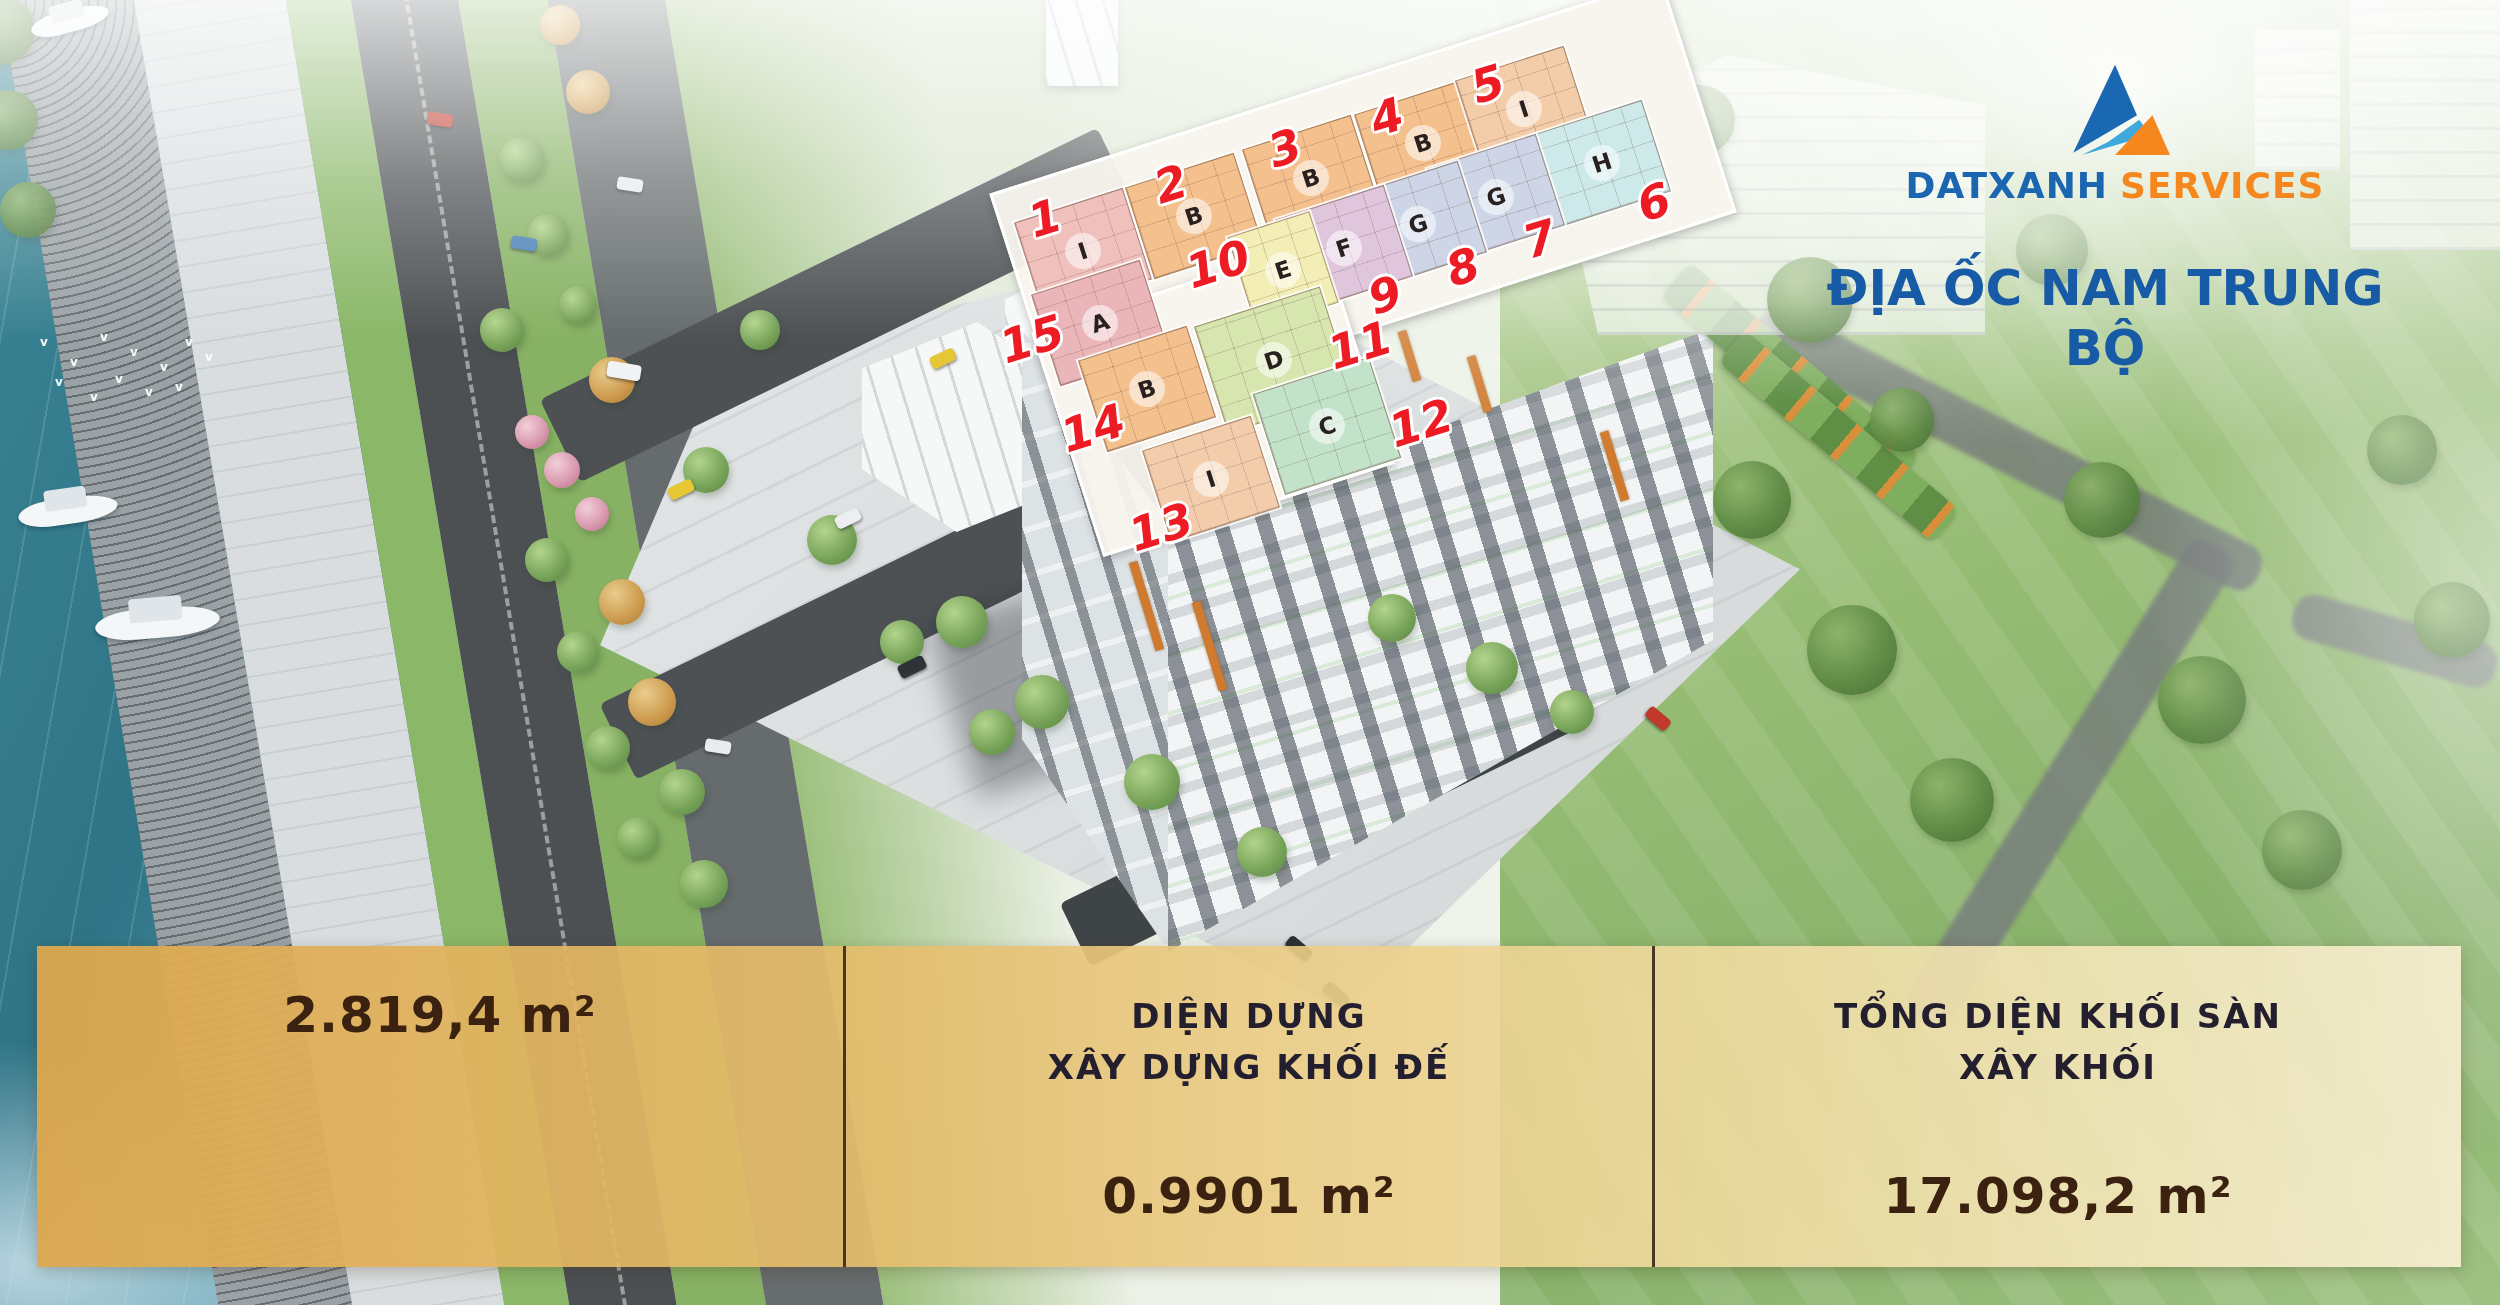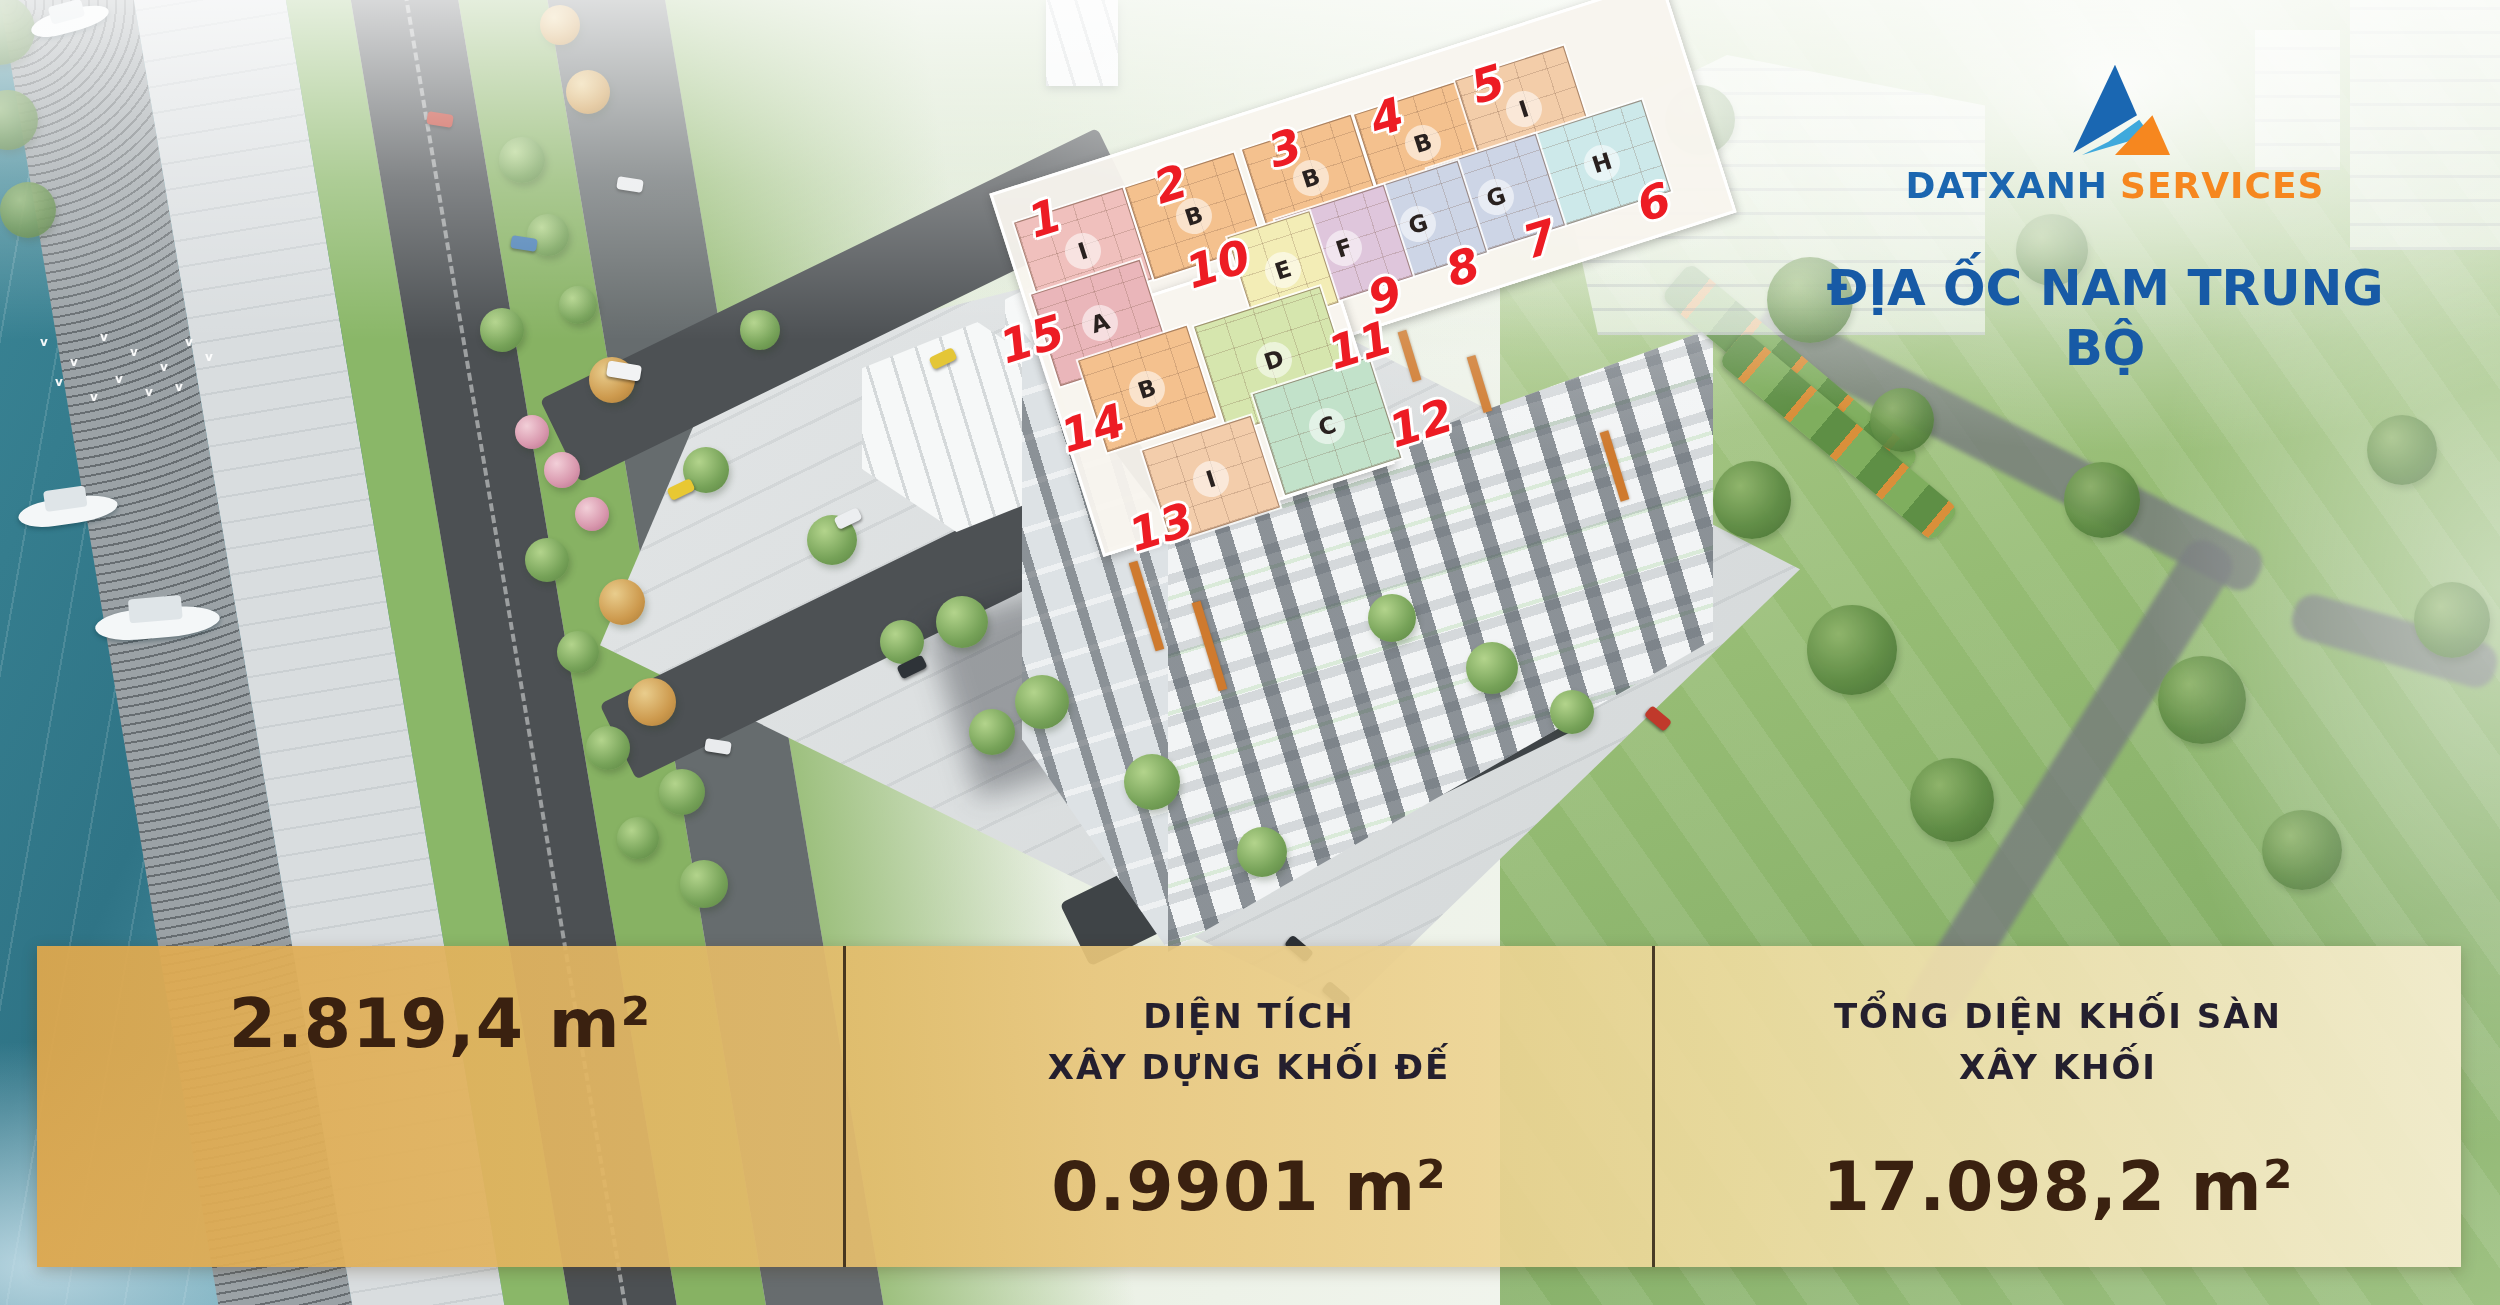--- a/index.html
+++ b/index.html
@@ -130,21 +130,21 @@
   
   .stats-bar{left:37px;top:946px;width:2424px;height:321px;display:flex;
         background:linear-gradient(90deg,rgba(221,167,77,.95) 0%,rgba(229,190,110,.92) 35%,
                    rgba(240,220,160,.9) 70%,rgba(246,238,208,.93) 100%);
         box-shadow:0 4px 14px rgba(60,40,10,.25);}
   .stat-panel{flex:1 1 0;display:flex;flex-direction:column;justify-content:space-between;
         align-items:center;padding:44px 10px 46px 10px;box-sizing:border-box;}
   .stat-panel + .stat-panel{border-left:3px solid rgba(45,32,18,.85);}
   .stat-label{display:flex;flex-direction:column;gap:14px;align-items:center;justify-content:center;min-height:104px;}
   .stat-label div{font-weight:700;font-size:34px;letter-spacing:2px;color:#241f2e;line-height:1.1;text-align:center;}
-  .stat-value{font-weight:800;font-size:68px;color:#3a2110;letter-spacing:1px;line-height:1;}
+  .stat-value{font-weight:800;font-size:50px;color:#3a2110;letter-spacing:1px;line-height:1;}
 </style>
 </head>
 <body>
 
 <div class="scene">
 
   <div class="abs park"></div>
   <div class="abs park-road" style="left:1770px;top:300px;width:560px;height:48px;transform:rotate(27deg);"></div>
   <div class="abs park-road" style="left:2240px;top:560px;width:560px;height:52px;transform:rotate(122deg);"></div>
   <div class="abs park-road" style="left:2300px;top:590px;width:210px;height:46px;transform:rotate(16deg);"></div>
@@ -345,21 +345,21 @@
       <span class="p2">SERVICES</span>
     </div>
   </div>
 
   <div class="abs stats-bar">
     <div class="stat-panel">
       <div class="stat-value">2.819,4 m²</div>
     </div>
     <div class="stat-panel">
       <div class="stat-label">
-        <div>DIỆN TÍCH</div>
+        <div>DIỆN DỰNG</div>
         <div>XÂY DỰNG KHỐI ĐẾ</div>
       </div>
       <div class="stat-value">0.9901 m²</div>
     </div>
     <div class="stat-panel">
       <div class="stat-label">
         <div>TỔNG DIỆN KHỐI SÀN</div>
         <div>XÂY KHỐI</div>
       </div>
       <div class="stat-value">17.098,2 m²</div>

